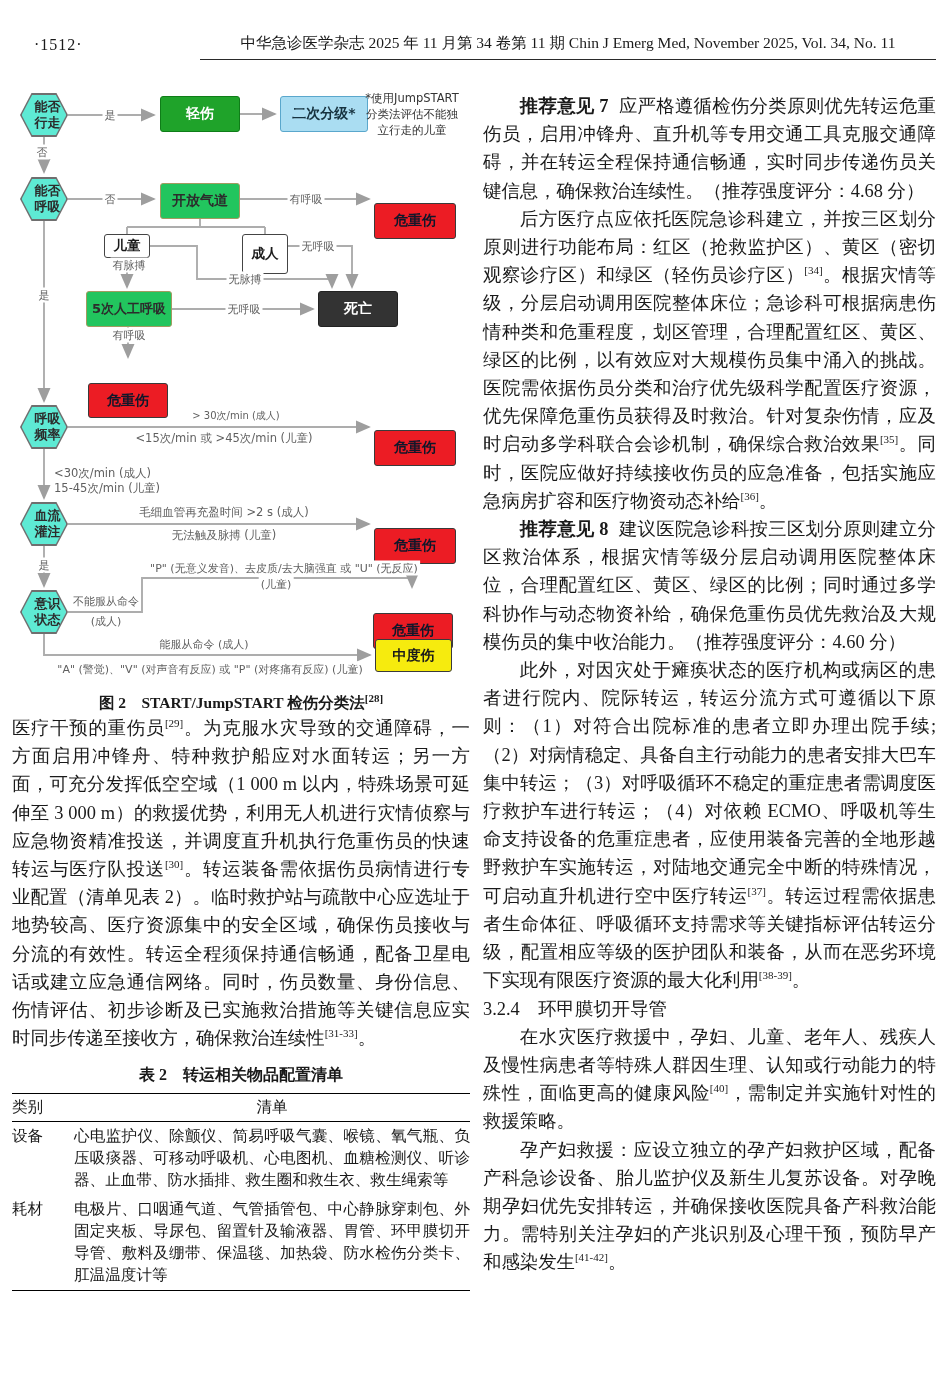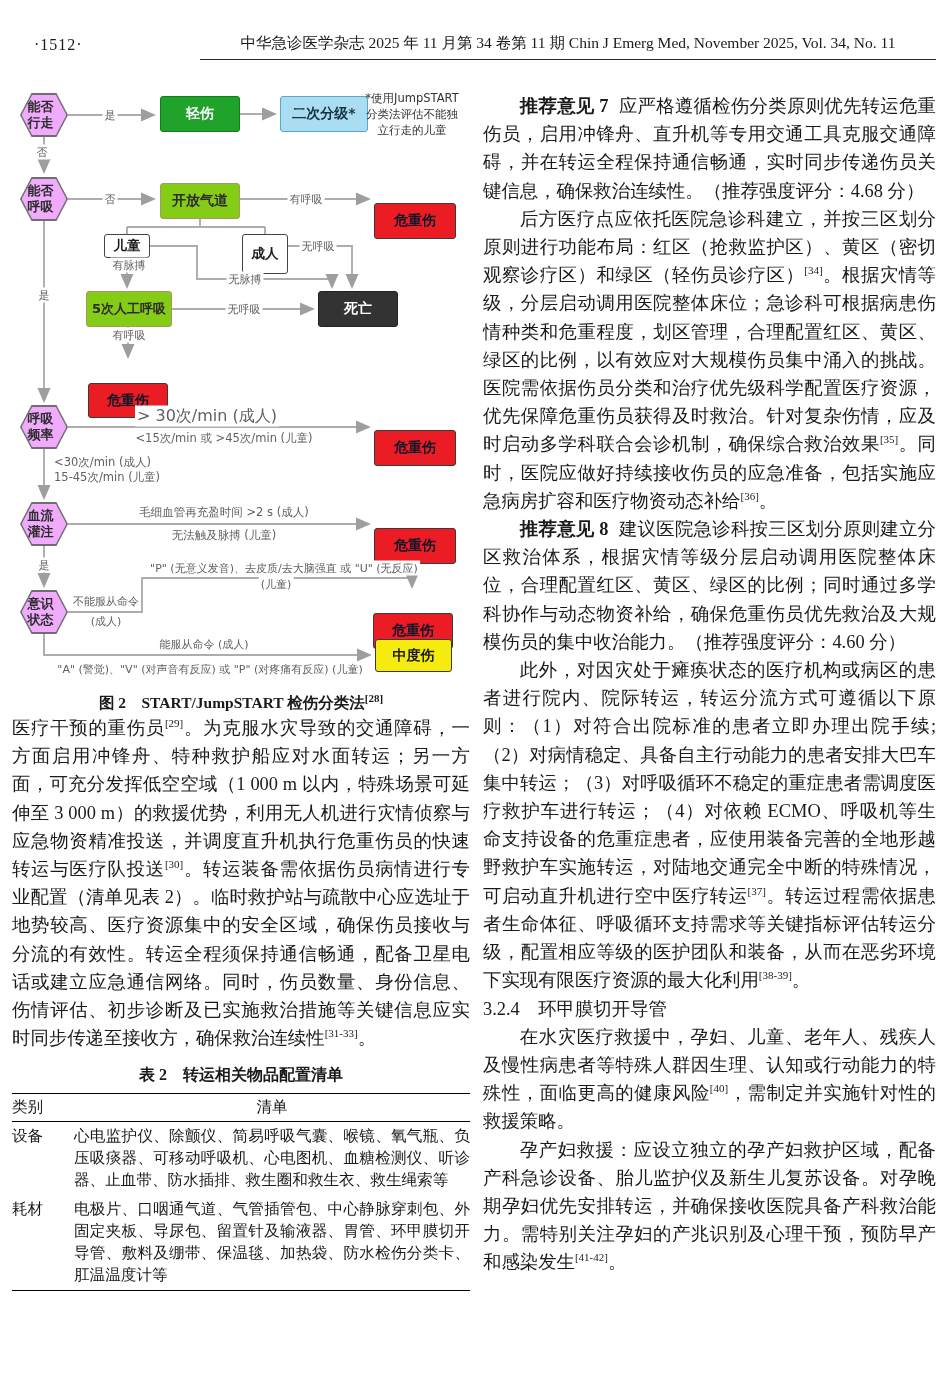--- a/index.html
+++ b/index.html
@@ -17,34 +17,34 @@
   p.body b{margin-right:.55em;}
   sup{font-size:11px;line-height:0;}
   
   .fig{position:relative;width:448px;height:600px;
        font-family:"DejaVu Sans","Liberation Sans",sans-serif;}
   .fig svg{position:absolute;left:0;top:0;z-index:1;}
   .node{position:absolute;z-index:2;display:flex;align-items:center;justify-content:center;
         text-align:center;font-weight:bold;font-size:14px;border-radius:3px;box-sizing:border-box;}
   .hexo{position:absolute;z-index:2;background:#6f6f6f;
         clip-path:polygon(24% 0%,76% 0%,100% 50%,76% 100%,24% 100%,0% 50%);}
-  .hexi{position:absolute;inset:1.6px;background:#f0abfc;color:#2c2c2c;
+  .hexi{position:absolute;inset:1.6px;background:#5eead4;color:#2c2c2c;
         clip-path:polygon(24% 0%,76% 0%,100% 50%,76% 100%,24% 100%,0% 50%);
-        display:flex;align-items:center;justify-content:center;text-align:left;
+        display:flex;align-items:center;justify-content:center;text-align:right;
         font-weight:bold;font-size:13px;line-height:1.2;word-break:break-all;padding:0 6px;}
   .green{background:#1fa32a;border:1.6px solid #0f7d18;color:#fff;}
   .blue{background:#aaddf2;border:1.6px solid #5aa7cc;color:#16323f;}
-  .cream{background:#84cc16;border:1.5px solid #a39a60;color:#2c2c2c;}
+  .cream{background:#22c55e;border:1.5px solid #a39a60;color:#2c2c2c;}
   .red{background:#ec1c24;border:1.7px solid #3a3a3a;color:#0f172a;margin-top:22px;}
   .dark{background:#333333;border:1.7px solid #222;color:#fff;}
   .yellow{background:#f6eb0e;border:1.7px solid #3a3a3a;color:#1a1a1a;}
   .white{background:#ffffff;border:1.5px solid #444;color:#1a1a1a;font-size:13.5px;}
   .elab{position:absolute;z-index:3;font-size:11px;color:#5f5f5f;white-space:nowrap;
         background:#fff;padding:0 2px;transform:translate(-50%,-50%);}
-  .elab.nl{transform:none;}
+  .elab.nl{transform:none;margin-top:11px;}
   .sidenote{position:absolute;z-index:3;left:352px;top:3px;width:96px;font-size:11.5px;
             line-height:1.38;color:#333;text-align:center;}
   
   .fignote{margin-top:7px;font-size:14.8px;line-height:19.6px;text-align:justify;text-align-last:center;}
   .figcap{margin-top:5px;text-align:center;font-weight:bold;font-size:15.5px;}
   
   .tbl-title{margin-top:13px;text-align:center;font-weight:bold;font-size:16px;}
   table.t2{margin-top:7px;width:100%;border-collapse:collapse;border-top:1.6px solid #000;
            border-bottom:1.6px solid #000;font-size:15.6px;line-height:22px;}
   table.t2 th{font-weight:normal;border-bottom:1px solid #000;padding:2px 0 3px 0;}
@@ -130,21 +130,21 @@
       <div class="elab" style="left:98px;top:27px">是</div>
       <div class="elab" style="left:30px;top:64px">否</div>
       <div class="elab" style="left:98px;top:111px">否</div>
       <div class="elab" style="left:294px;top:111px">有呼吸</div>
       <div class="elab" style="left:306px;top:158px">无呼吸</div>
       <div class="elab" style="left:117px;top:177px">有脉搏</div>
       <div class="elab" style="left:233px;top:191px">无脉搏</div>
       <div class="elab" style="left:232px;top:221px">无呼吸</div>
       <div class="elab" style="left:117px;top:247px">有呼吸</div>
       <div class="elab" style="left:32px;top:207px">是</div>
-      <div class="elab" style="left:195px;top:328px;font-size:16px">&gt; 30次/min (成人)</div>
+      <div class="elab" style="left:224px;top:328px;font-size:10px">&gt; 30次/min (成人)</div>
       <div class="elab" style="left:212px;top:350px;font-size:11.5px">&lt;15次/min 或 &gt;45次/min (儿童)</div>
       <div class="elab nl" style="left:40px;top:367px;font-size:11.5px">&lt;30次/min (成人)</div>
       <div class="elab nl" style="left:40px;top:382px;font-size:11.5px">15-45次/min (儿童)</div>
       <div class="elab" style="left:212px;top:424px;font-size:11.5px">毛细血管再充盈时间 &gt;2 s (成人)</div>
       <div class="elab" style="left:212px;top:447px;font-size:11.5px">无法触及脉搏 (儿童)</div>
       <div class="elab" style="left:32px;top:477px">是</div>
       <div class="elab" style="left:272px;top:480px;font-size:11px">"P" (无意义发音)、去皮质/去大脑强直 或 "U" (无反应)</div>
       <div class="elab" style="left:264px;top:496px">(儿童)</div>
       <div class="elab" style="left:94px;top:513px">不能服从命令</div>
       <div class="elab" style="left:94px;top:533px">(成人)</div>

